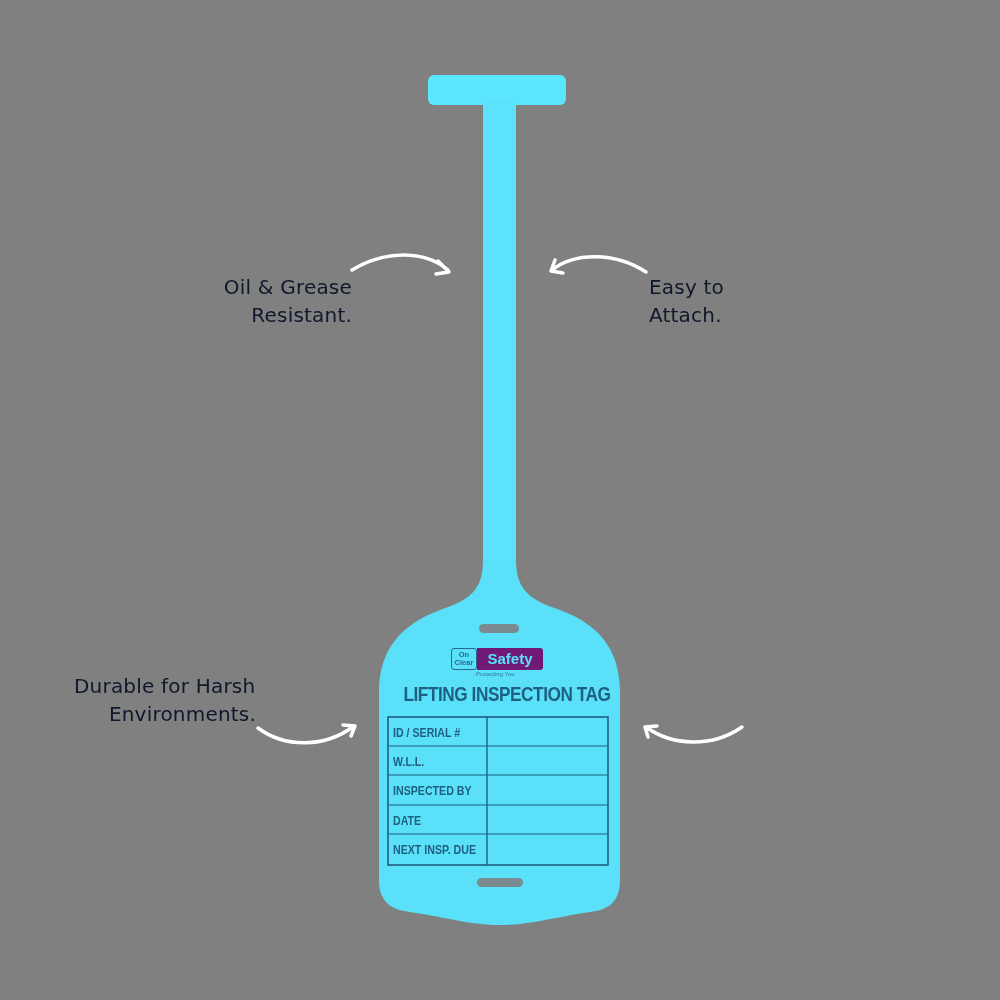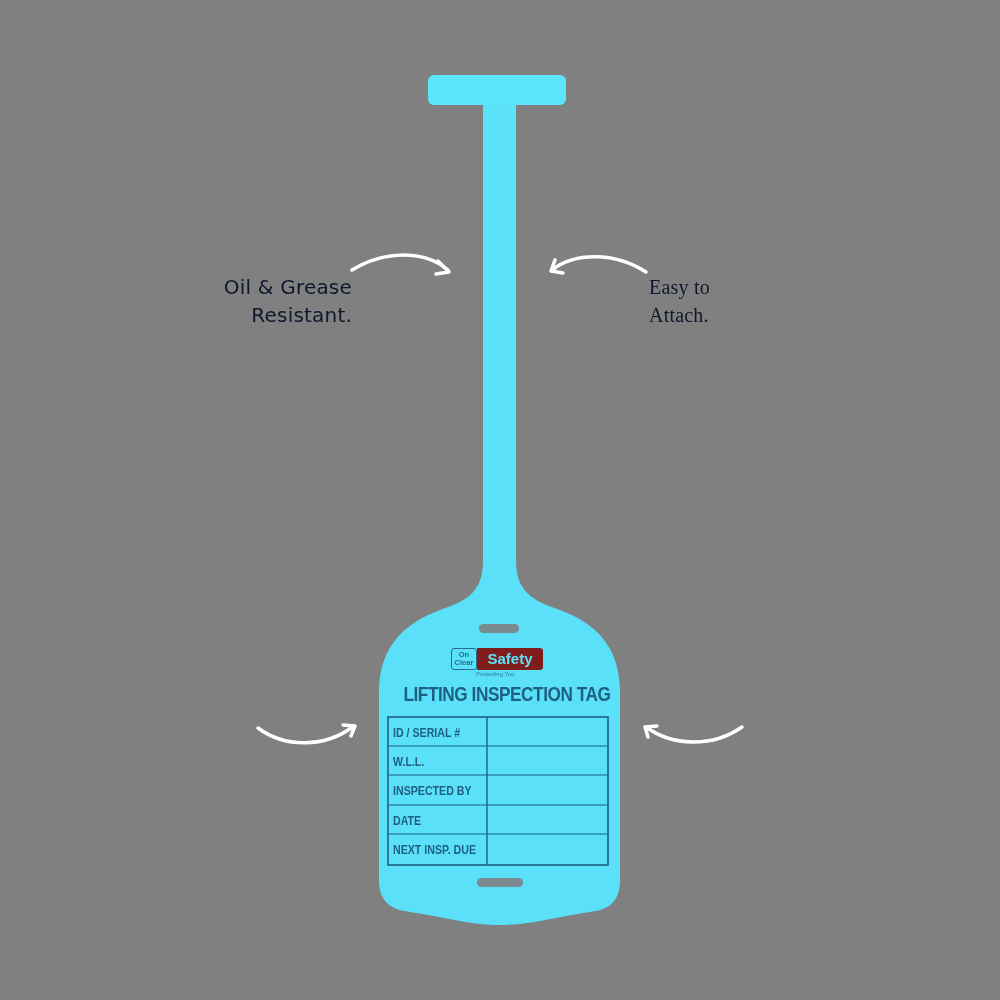--- a/index.html
+++ b/index.html
@@ -1,27 +1,27 @@
 <!DOCTYPE html>
 <html><head>
   <meta charset="utf-8">
   <style>
     html, body { margin:0; padding:0; }
     body { width:1000px; height:1000px; background:#808080; position:relative; overflow:hidden; font-family:"DejaVu Sans", sans-serif; }
     .label { position:absolute; color:#0f172a; font-size:20px; line-height:28px; letter-spacing:0.2px; }
     .label span { display:block; }
     .r { text-align:right; }
-    .l { text-align:left;font-family:Liberation Serif, serif; }
+    .l { text-align:left; }
     svg.tag { position:absolute; left:0; top:0; }
     .tagtext { position:absolute; color:#1f5f80; font-family:"Liberation Sans", sans-serif; }
     .title { left:388px; top:683px; width:220px; text-align:center; font-size:20px; font-weight:bold; letter-spacing:-0.5px; transform:scaleX(0.86); transform-origin:center; white-space:nowrap; }
     .field { position:absolute; left:393px; font-size:12.5px; font-weight:bold; color:#1f5f80; font-family:"Liberation Sans", sans-serif; transform:scaleX(0.85); transform-origin:left; white-space:nowrap; }
     .logo { position:absolute; left:451px; top:648px; height:22px; width:92px; }
     .logo .on { position:absolute; left:0; top:0; width:26px; height:22px; border:1.5px solid #2a6a8a; border-radius:3px; box-sizing:border-box; font-size:7.5px; line-height:8px; color:#2a6a8a; font-weight:bold; text-align:center; padding-top:2px; font-family:"Liberation Sans", sans-serif; }
-    .logo .safety { position:absolute; left:26px; top:0; width:66px; height:22px; background:#7f1d1d; border-radius:0 3px 3px 0; color:#59e4fb; font-weight:bold; font-size:15px; line-height:22px; text-align:center; font-family:"Liberation Sans", sans-serif; }
+    .logo .safety { position:absolute; left:26px; top:0; width:66px; height:22px; background:#701a75; border-radius:0 3px 3px 0; color:#59e4fb; font-weight:bold; font-size:15px; line-height:22px; text-align:center; font-family:"Liberation Sans", sans-serif; }
     .tagline { position:absolute; left:476px; top:671px; font-size:6px; color:#2a7a9a; font-family:"Liberation Sans", sans-serif; }
   </style>
 </head>
 <body>
 
 <svg class="tag" width="1000" height="1000" viewBox="0 0 1000 1000">
 
   <rect x="428" y="75" width="138" height="30" rx="6" fill="#5ce6fd"></rect>
 
   <rect x="483" y="100" width="33" height="500" fill="#5ce3fb"></rect>
@@ -52,20 +52,22 @@
 
 <div class="label r" style="left:180px; top:273px; width:172px;">
   <span>Oil &amp; Grease</span>
   <span>Resistant.</span>
 </div>
 <div class="label l" style="left:649px; top:273px; width:150px;">
   <span>Easy to</span>
   <span>Attach.</span>
 </div>
 <div class="label r" style="left:40px; top:672px; width:216px;">
+  <span style="text-align:left; margin-left:34px;">Durable for Harsh</span>
+  <span>Environments.</span>
 </div>
 <div class="label l" style="left:743px; top:672px; width:220px;">
 </div>
 
 <div class="logo">
   <div class="on">
     <span>On</span><br>
     <span>Clear</span>
   </div>
   <div class="safety">Safety</div>

